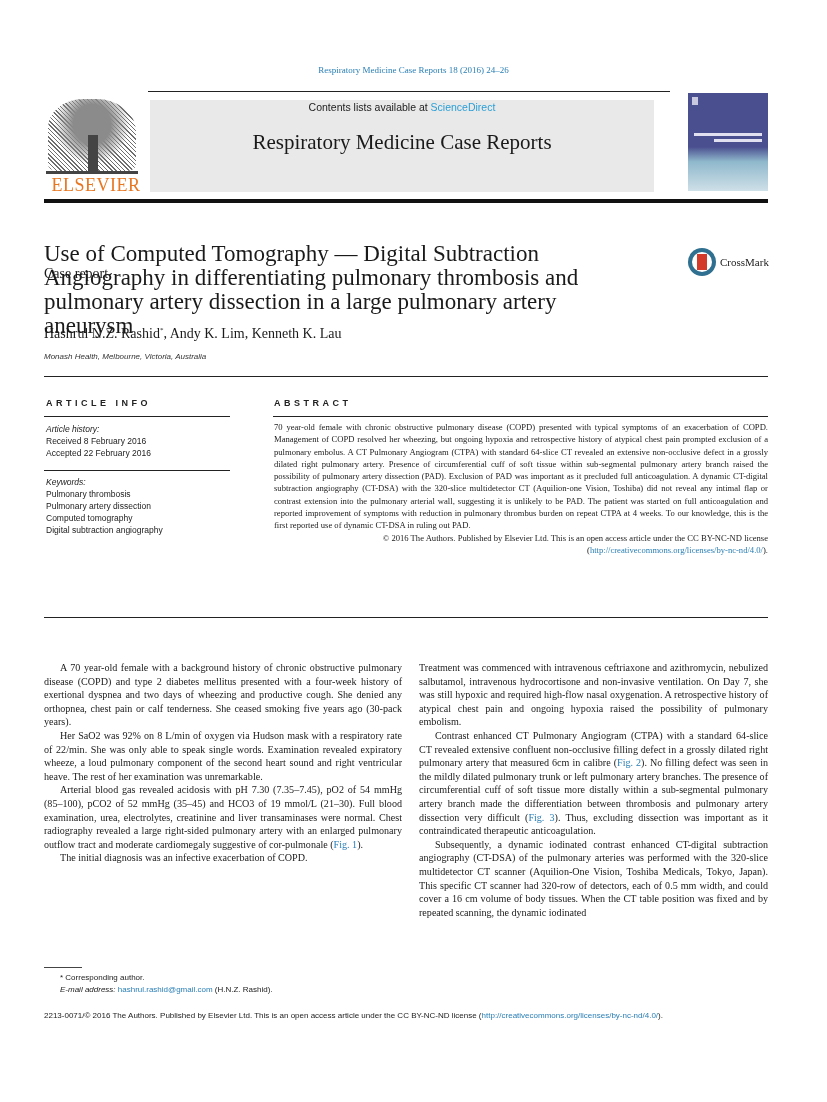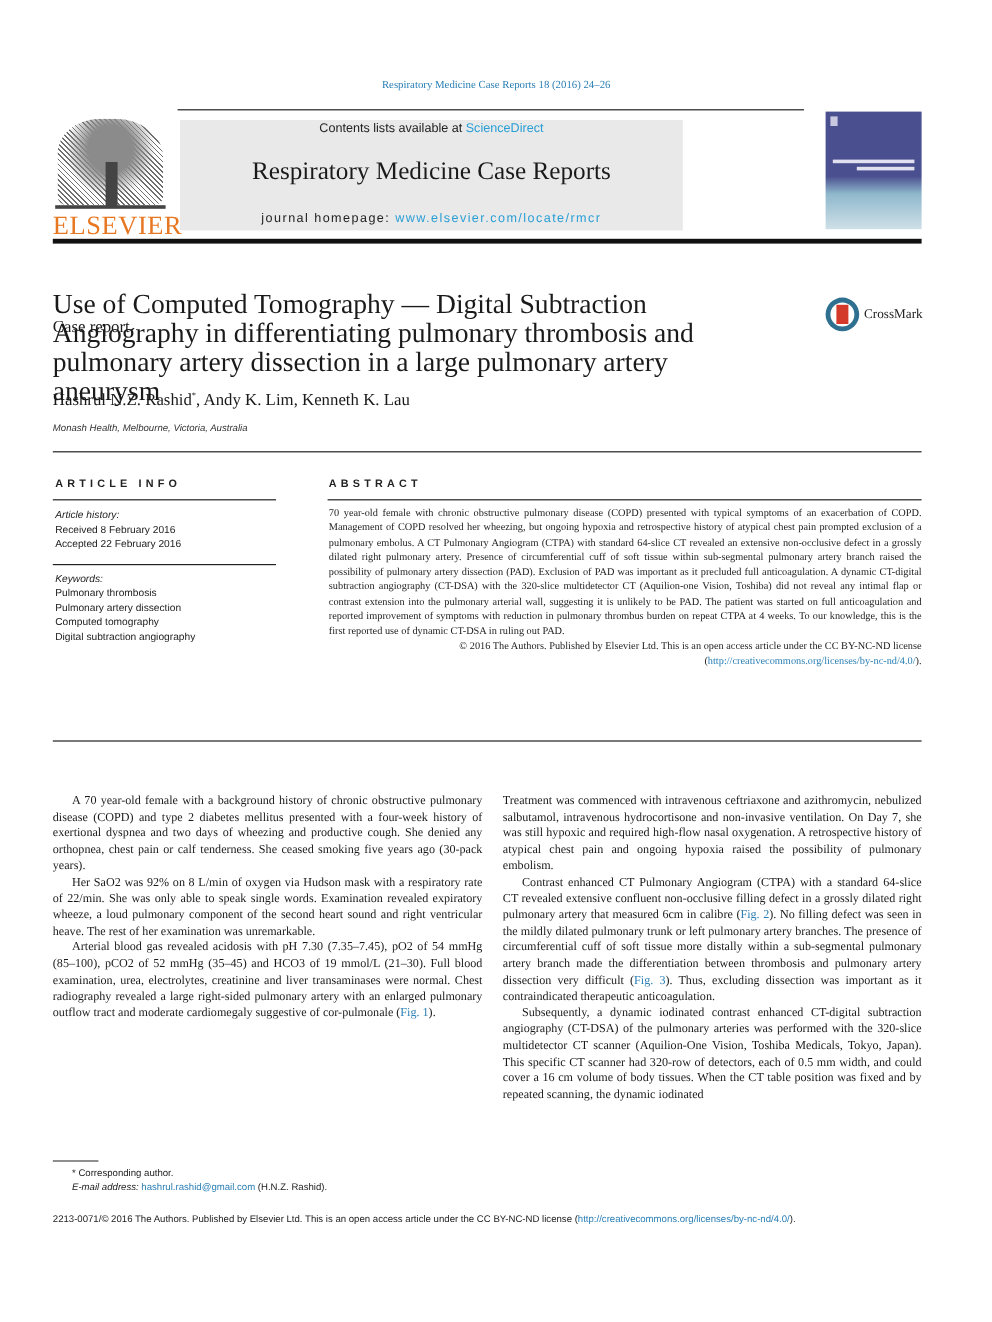--- a/index.html
+++ b/index.html
@@ -8,22 +8,22 @@
   .journal-ref { top:65px; left:0; width:827px; text-align:center; font-size:9px; color:#2a7fb5; font-family:"Liberation Serif", serif; }
   .top-rule { top:91px; left:148px; width:522px; height:1px; background:#222; }
   .elsevier-logo { top:95px; left:44px; width:104px; height:98px; }
   .tree { position:absolute; top:4px; left:4px; width:88px; height:72px;
     background:
       radial-gradient(ellipse at 50% 35%, #777 0 30%, transparent 60%),
       repeating-linear-gradient(45deg, #555 0 1px, #fff 1px 3px);
     border-radius:40% 45% 10% 10%; opacity:0.85; }
   .trunk { position:absolute; top:40px; left:44px; width:10px; height:38px; background:#444; }
   .ground { position:absolute; top:76px; left:2px; width:92px; height:3px; background:#444; }
-  .elsevier-word { position:absolute; top:80px; left:0; width:104px; text-align:center; font-size:22px; color:#e87722; font-family:"Liberation Serif", serif; letter-spacing:0.5px; }
-  .masthead { top:100px; left:150px; width:419px; height:92px; background:#e9e9e9; }
+  .elsevier-word { position:absolute; top:80px; left:0; width:104px; text-align:center; font-size:18px; color:#e87722; font-family:"Liberation Serif", serif; letter-spacing:0.5px; }
+  .masthead { top:100px; left:150px; width:504px; height:92px; background:#e9e9e9; }
   .contents { position:absolute; top:1px; left:0; width:100%; text-align:center; font-size:10.5px; font-family:"Liberation Sans", sans-serif; color:#222; }
   .contents .sd { color:#2a9fd6; }
   .journal-title { position:absolute; top:30px; left:0; width:100%; text-align:center; font-size:21px; font-family:"Liberation Serif", serif; color:#1a1a1a; }
   .homepage { position:absolute; top:76px; left:0; width:100%; text-align:center; font-size:10.5px; font-family:"Liberation Sans", sans-serif; letter-spacing:1.2px; color:#222; }
   .homepage .url { color:#2a9fd6; }
   .cover { top:93px; left:688px; width:80px; height:98px; background:linear-gradient(180deg,#4a4f8f 0%,#4a4f8f 55%,#8fb8cc 70%,#cfe0e8 100%); }
   .cover .title-band { position:absolute; top:40px; left:6px; width:68px; height:3px; background:#e0e0f0; }
   .cover .title-band2 { position:absolute; top:46px; left:26px; width:48px; height:3px; background:#e0e0f0; }
   .cover .tl { position:absolute; top:4px; left:4px; width:6px; height:8px; background:#c8c8e0; }
   .thick-rule { top:199px; left:44px; width:724px; height:4px; background:#111; }
@@ -73,23 +73,20 @@
   <div class="trunk"></div>
   <div class="ground"></div>
   <div class="elsevier-word">ELSEVIER</div>
 </div>
 
 <div class="abs masthead">
   <div class="contents">
     <span>Contents lists available at </span><span class="sd">ScienceDirect</span>
   </div>
   <div class="journal-title">Respiratory Medicine Case Reports</div>
-  <div class="homepage">
-    <span>journal homepage: </span><span class="url">www.elsevier.com/locate/rmcr</span>
-  </div>
 </div>
 
 <div class="abs cover">
   <div class="tl"></div>
   <div class="title-band"></div>
   <div class="title-band2"></div>
 </div>
 
 <div class="abs thick-rule"></div>
 
@@ -134,20 +131,21 @@
   <span>70 year-old female with chronic obstructive pulmonary disease (COPD) presented with typical symptoms of an exacerbation of COPD. Management of COPD resolved her wheezing, but ongoing hypoxia and retrospective history of atypical chest pain prompted exclusion of a pulmonary embolus. A CT Pulmonary Angiogram (CTPA) with standard 64-slice CT revealed an extensive non-occlusive defect in a grossly dilated right pulmonary artery. Presence of circumferential cuff of soft tissue within sub-segmental pulmonary artery branch raised the possibility of pulmonary artery dissection (PAD). Exclusion of PAD was important as it precluded full anticoagulation. A dynamic CT-digital subtraction angiography (CT-DSA) with the 320-slice multidetector CT (Aquilion-one Vision, Toshiba) did not reveal any intimal flap or contrast extension into the pulmonary arterial wall, suggesting it is unlikely to be PAD. The patient was started on full anticoagulation and reported improvement of symptoms with reduction in pulmonary thrombus burden on repeat CTPA at 4 weeks. To our knowledge, this is the first reported use of dynamic CT-DSA in ruling out PAD.</span>
   <span class="copy"><span>© 2016 The Authors. Published by Elsevier Ltd. This is an open access article under the CC BY-NC-ND license (</span><span class="link">http://creativecommons.org/licenses/by-nc-nd/4.0/</span><span>).</span></span>
 </div>
 
 <div class="abs rule2"></div>
 
 <div class="abs col col-left">
   <p>A 70 year-old female with a background history of chronic obstructive pulmonary disease (COPD) and type 2 diabetes mellitus presented with a four-week history of exertional dyspnea and two days of wheezing and productive cough. She denied any orthopnea, chest pain or calf tenderness. She ceased smoking five years ago (30-pack years).</p>
   <p>Her SaO2 was 92% on 8 L/min of oxygen via Hudson mask with a respiratory rate of 22/min. She was only able to speak single words. Examination revealed expiratory wheeze, a loud pulmonary component of the second heart sound and right ventricular heave. The rest of her examination was unremarkable.</p>
   <p><span>Arterial blood gas revealed acidosis with pH 7.30 (7.35–7.45), pO2 of 54 mmHg (85–100), pCO2 of 52 mmHg (35–45) and HCO3 of 19 mmol/L (21–30). Full blood examination, urea, electrolytes, creatinine and liver transaminases were normal. Chest radiography revealed a large right-sided pulmonary artery with an enlarged pulmonary outflow tract and moderate cardiomegaly suggestive of cor-pulmonale (</span><span class="link">Fig. 1</span><span>).</span></p>
+  <p>The initial diagnosis was an infective exacerbation of COPD.</p>
 </div>
 
 <div class="abs col col-right">
   <p class="noindent">Treatment was commenced with intravenous ceftriaxone and azithromycin, nebulized salbutamol, intravenous hydrocortisone and non-invasive ventilation. On Day 7, she was still hypoxic and required high-flow nasal oxygenation. A retrospective history of atypical chest pain and ongoing hypoxia raised the possibility of pulmonary embolism.</p>
   <p><span>Contrast enhanced CT Pulmonary Angiogram (CTPA) with a standard 64-slice CT revealed extensive confluent non-occlusive filling defect in a grossly dilated right pulmonary artery that measured 6cm in calibre (</span><span class="link">Fig. 2</span><span>). No filling defect was seen in the mildly dilated pulmonary trunk or left pulmonary artery branches. The presence of circumferential cuff of soft tissue more distally within a sub-segmental pulmonary artery branch made the differentiation between thrombosis and pulmonary artery dissection very difficult (</span><span class="link">Fig. 3</span><span>). Thus, excluding dissection was important as it contraindicated therapeutic anticoagulation.</span></p>
   <p>Subsequently, a dynamic iodinated contrast enhanced CT-digital subtraction angiography (CT-DSA) of the pulmonary arteries was performed with the 320-slice multidetector CT scanner (Aquilion-One Vision, Toshiba Medicals, Tokyo, Japan). This specific CT scanner had 320-row of detectors, each of 0.5 mm width, and could cover a 16 cm volume of body tissues. When the CT table position was fixed and by repeated scanning, the dynamic iodinated</p>
 </div>
 
 <div class="abs fn-rule"></div>
 <div class="abs footnote">

